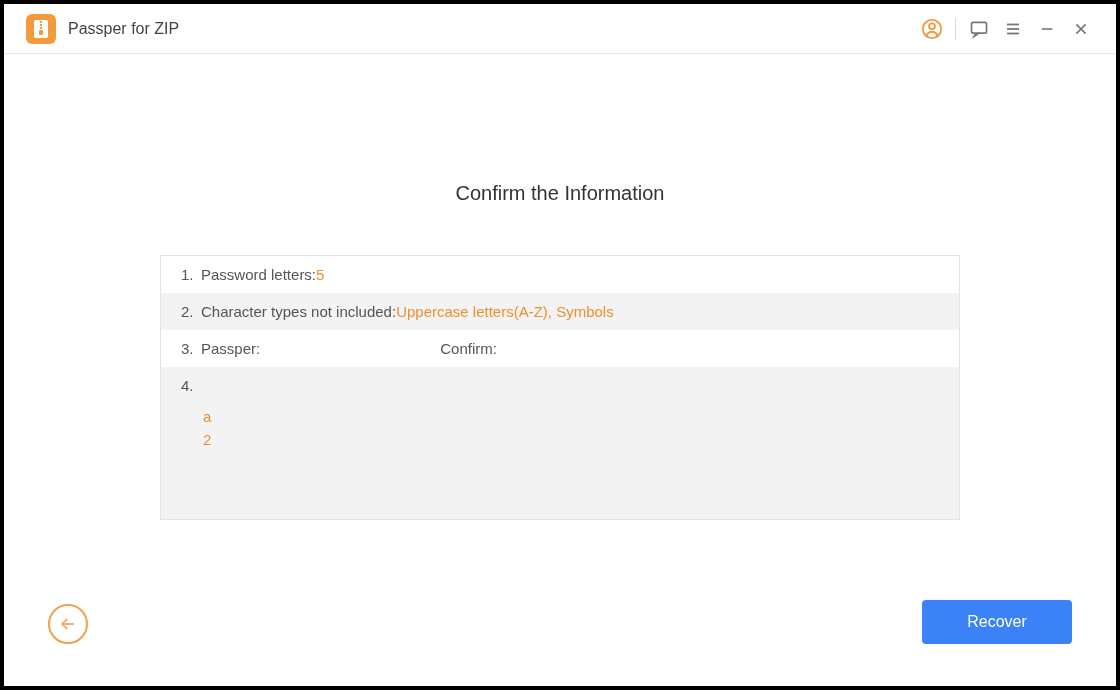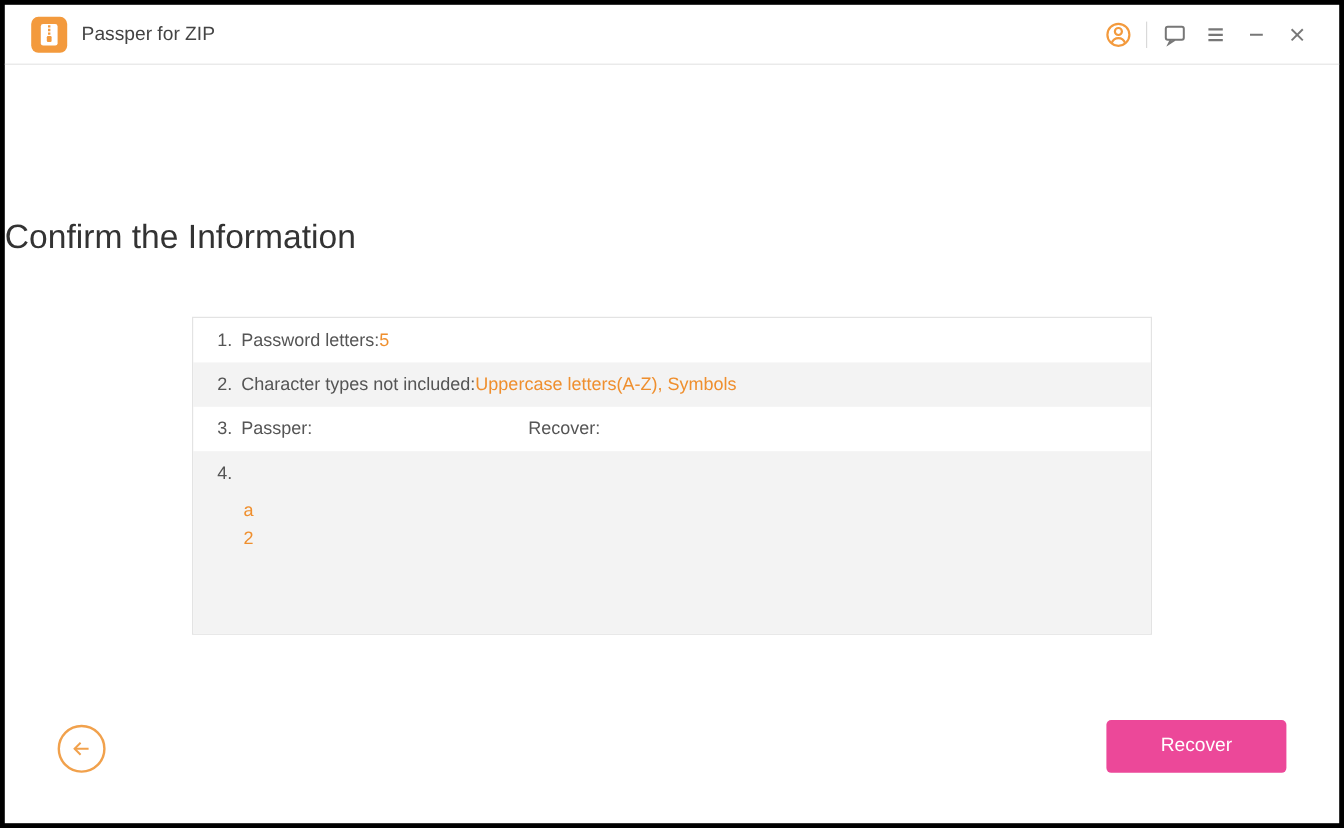--- a/index.html
+++ b/index.html
@@ -23,21 +23,21 @@
   .tb-icon {
     width:34px; height:34px; display:flex; align-items:center; justify-content:center;
     color:#777; cursor:pointer;
   }
   .tb-sep { width:1px; height:22px; background:#d9d9d9; margin:0 6px; }
   .user-ic { color:#f39a3d; }
 
   
   .content { flex:1; position:relative; }
   .heading {
-    font-size:28px; color:#333; font-weight:500;
+    text-align:center; font-size:20px; color:#333; font-weight:500;
     margin-top:128px;
   }
   .subheading {
     text-align:center; font-size:15px; color:#6a6a6a; margin-top:22px;
   }
   .infobox {
     width:800px; margin:50px auto 0 auto; border:1px solid #e3e3e3;
     font-size:15px; color:#555;
   }
   .row { padding:10px 20px; display:flex; align-items:flex-start; }
@@ -52,21 +52,21 @@
   .includes-list { margin:12px 0 56px 22px; line-height:1.5; color:#ef8f2e; font-size:15px; }
 
   
   .back-btn {
     position:absolute; left:44px; bottom:42px; width:40px; height:40px;
     border-radius:50%; border:2px solid #f1a14c; display:flex; align-items:center;
     justify-content:center; cursor:pointer; color:#f1a14c;
   }
   .recover-btn {
     position:absolute; right:44px; bottom:42px; width:150px; height:44px;
-    background:#ec4899; color:#fff; border:none; border-radius:4px;
+    background:#3b82f6; color:#fff; border:none; border-radius:4px;
     font-size:16px; cursor:pointer;
   }
 </style>
 </head>
 <body>
 
 <div class="frame">
 
   <div class="titlebar">
     <div class="app-icon">
@@ -130,21 +130,21 @@
         <span class="accent">Uppercase letters(A-Z), Symbols</span>
       </div>
 
       <div class="row prefix-suffix">
         <span class="num">3.</span>
         <div class="half">
           <span class="lbl">Passper:</span>
           <span class="accent"></span>
         </div>
         <div class="half second">
-          <span class="lbl">Recover:</span>
+          <span class="lbl">Confirm:</span>
           <span class="accent"></span>
         </div>
       </div>
 
       <div class="includes-block">
         <div style="display:flex;">
           <span class="num">4.</span>
         </div>
         <div class="includes-list">
           <div>a</div>

